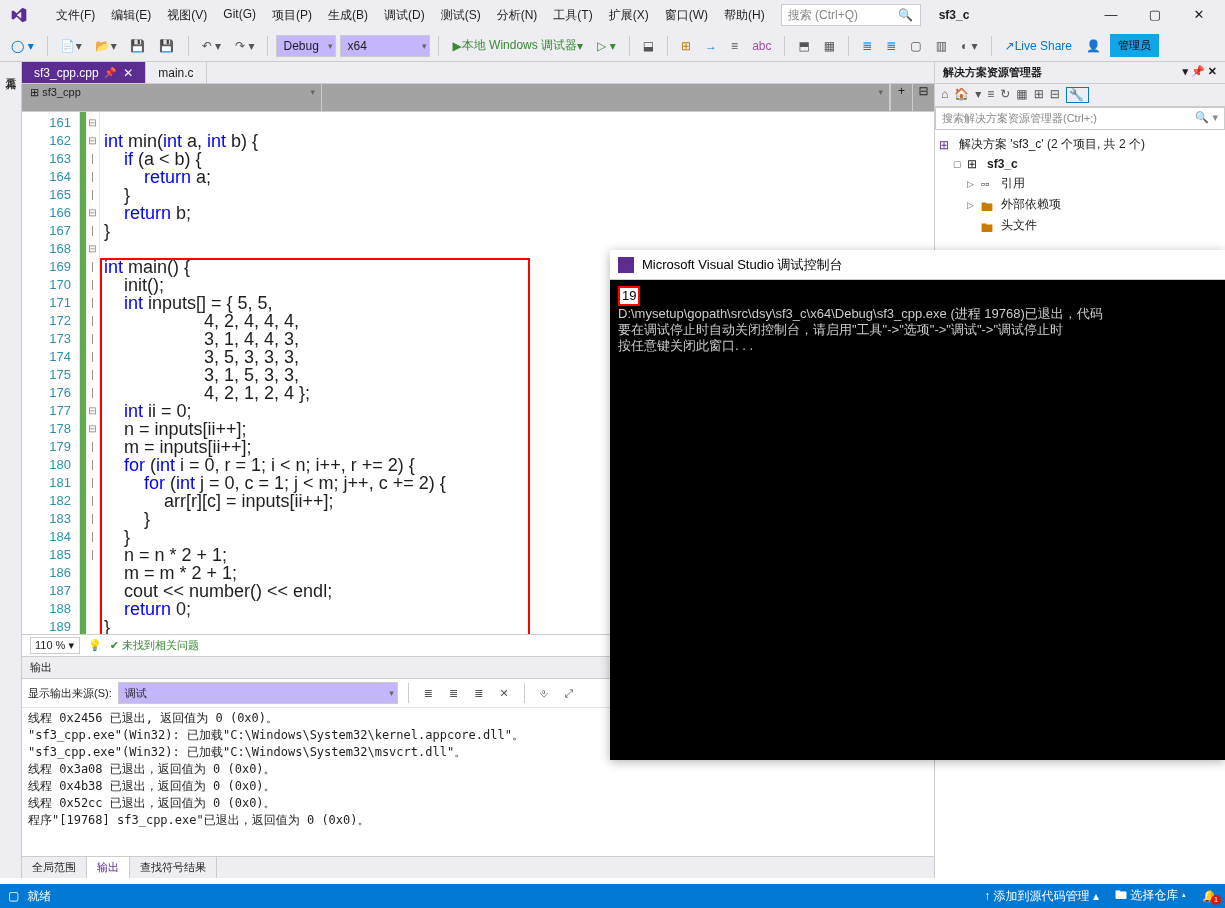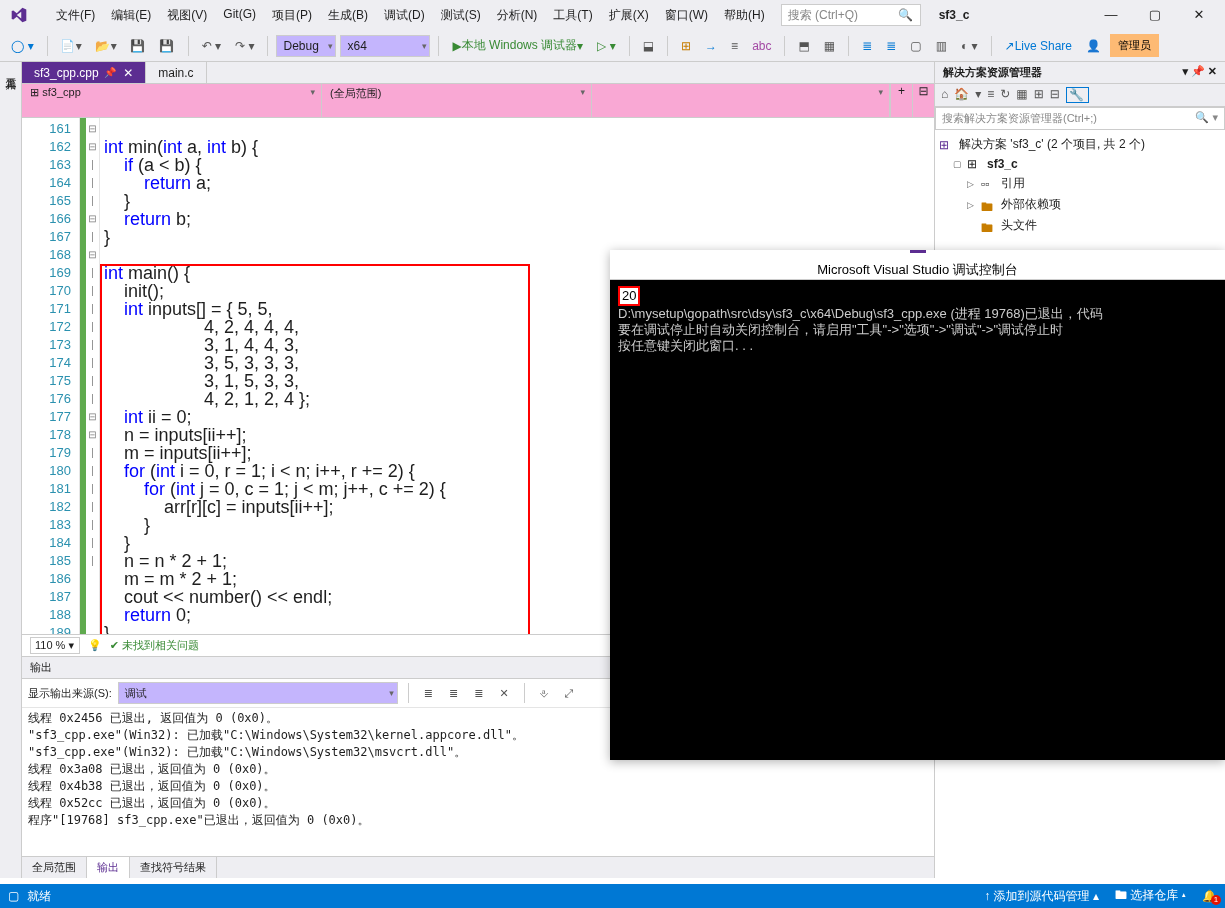--- a/index.html
+++ b/index.html
@@ -16,38 +16,38 @@
 .win-controls span { width: 44px; text-align: center; font-size: 13px; line-height: 28px; }
 
 
 .toolbar { height: 32px; background: #eeeef2; border-bottom: 1px solid #ccc; display: flex; align-items: center; padding: 0 6px; gap: 4px; }
 .tb-btn { padding: 3px 5px; display: inline-flex; align-items: center; border-radius: 2px; color: #555; }
 .tb-sep { width: 1px; height: 20px; background: #ccc; margin: 0 4px; }
 .tb-dd { border: 1px solid #ccc; background: #c4b5fd; padding: 2px 16px 2px 6px; position: relative; min-width: 60px; height: 22px; line-height: 16px; }
 .tb-dd::after { content: "▾"; position: absolute; right: 3px; top: 2px; font-size: 9px; color: #666; }
 .play { color: #388a34; }
 .live { color: #0078d4; }
-.admin { background: #fdba74; padding: 4px 8px; color: #000; font-size: 11px; }
+.admin { background: #0ea5e9; padding: 4px 8px; color: #000; font-size: 11px; }
 
 
 .leftstrip { position: absolute; left: 0; top: 62px; width: 22px; bottom: 30px; background: #eeeef2; border-right: 1px solid #ccc; }
 .leftstrip .vtab { writing-mode: vertical-rl; padding: 8px 3px; font-size: 11px; background: #eeeef2; }
 
 
 .main { position: absolute; left: 22px; right: 0; top: 62px; bottom: 30px; display: flex; }
 .editor-pane { flex: 1; display: flex; flex-direction: column; border-right: 1px solid #ccc; }
 
 
 .filetabs { height: 22px; background: #eeeef2; display: flex; border-bottom: 1px solid #ccc; }
 .filetab { padding: 3px 12px; border-right: 1px solid #ccc; display: flex; align-items: center; gap: 6px; }
 .filetab.active { background: #5c2d91; color: #fff; }
 .filetab .pin { font-size: 10px; }
 
 
-.navbar { height: 34px; display: flex; border-bottom: 1px solid #ccc; background: #f9a8d4; }
+.navbar { height: 28px; display: flex; border-bottom: 1px solid #ccc; background: #a3a3a3; }
 .navdd { flex: 1; border-right: 1px solid #ccc; padding: 2px 8px; position: relative; font-size: 11px; }
 .navdd::after { content: "▾"; position: absolute; right: 6px; top: 3px; font-size: 9px; color: #666; }
 .navsplit { width: 22px; text-align: center; border-left: 1px solid #ccc; }
 
 
 .code-wrap { flex: 1; display: flex; overflow: hidden; background: #fff; position: relative; }
 .gutter { width: 58px; text-align: right; padding-right: 8px; color: #2b91af; background: #fff; border-right: 1px solid #e5e5e5; font-family: Consolas, monospace; font-size: 13px; line-height: 18px; padding-top: 2px; }
 .foldcol { width: 14px; background: #fff; border-right: 1px solid #e5e5e5; font-family: Consolas, monospace; font-size: 10px; color: #808080; line-height: 18px; padding-top: 2px; }
 .foldcol div { text-align: center; }
 .greenbar { width: 6px; background: #5faa4e; }
@@ -78,21 +78,21 @@
 .sol-tree { flex: 1; background: #fff; padding: 4px; font-size: 12px; }
 .tree-row { display: flex; align-items: center; gap: 4px; padding: 2px 0; }
 .tree-arrow { width: 10px; color: #666; font-size: 9px; }
 .tree-icon { width: 16px; height: 14px; display: inline-block; }
 .sol-icon { color: #5c2d91; }
 .ind1 { margin-left: 14px; }
 .ind2 { margin-left: 28px; }
 
 
 .console { position: absolute; left: 610px; top: 250px; right: 0; width: 615px; height: 510px; background: #000; color: #ccc; font-family: "NSimSun", Consolas, monospace; font-size: 13px; box-shadow: 0 2px 10px rgba(0,0,0,.3); }
-.console-title { height: 30px; background: #fff; color: #000; display: flex; align-items: center; padding: 0 8px; gap: 8px; border-bottom: 1px solid #ccc; flex-direction: column; }
+.console-title { height: 30px; background: #fff; color: #000; display: flex; align-items: center; padding: 0 8px; gap: 8px; border-bottom: 1px solid #ccc; }
 .console-logo { width: 16px; height: 16px; background: #5c2d91; display: inline-block; }
 .console-body { padding: 6px 8px; white-space: pre-wrap; line-height: 16px; }
 .hi27 { border: 2px solid #ff0000; background: #fff; color: #000; display: inline-block; padding: 0 2px; }
 
 
 .status { position: absolute; left: 0; right: 0; bottom: 0; height: 24px; background: #0078d4; color: #fff; display: flex; align-items: center; padding: 0 8px; font-size: 12px; }
 .status .right { margin-left: auto; display: flex; gap: 16px; align-items: center; }
 .bell { position: relative; }
 .bell-badge { position: absolute; bottom: -2px; right: -4px; background: #e51400; color: #fff; font-size: 8px; border-radius: 6px; width: 10px; height: 10px; text-align: center; line-height: 10px; }
 
@@ -183,21 +183,20 @@
           <span>sf3_cpp.cpp</span> 
           <span class="pin">📌</span> 
           <span>✕</span>
         </div>
         <div class="filetab">
           <span>main.c</span>
         </div>
       </div>
     <div class="navbar">
       <div class="navdd" style="flex:0 0 300px">⊞ <span>sf3_cpp</span></div>
-      <div class="navdd" style="flex:0 0 270px">(全局范围)</div>
       <div class="navdd"></div>
       <div class="navsplit">+</div>
       <div class="navsplit">⊟</div>
     </div>
     <div class="code-wrap">
       <div class="gutter" id="gutter">
           <div>161</div>
           <div>162</div>
           <div>163</div>
           <div>164</div>
@@ -349,21 +348,21 @@
         </div>
     </div>
   </div>
 </div>
 
 <div class="console">
   <div class="console-title">
     <span class="console-logo"></span>
     <span>Microsoft Visual Studio 调试控制台</span>
   </div>
-  <div class="console-body"><span class="hi27">20</span>
+  <div class="console-body"><span class="hi27">19</span>
 <span>D:\mysetup\gopath\src\dsy\sf3_c\x64\Debug\sf3_cpp.exe (进程 19768)已退出，代码
 要在调试停止时自动关闭控制台，请启用"工具"-&gt;"选项"-&gt;"调试"-&gt;"调试停止时
 按任意键关闭此窗口. . .</span></div>
 </div>
 
 <div class="status">
   <span>▢</span>
   <span style="margin-left:8px">就绪</span>
   <div class="right">
     <span>↑ <span>添加到源代码管理</span> ▴</span>

